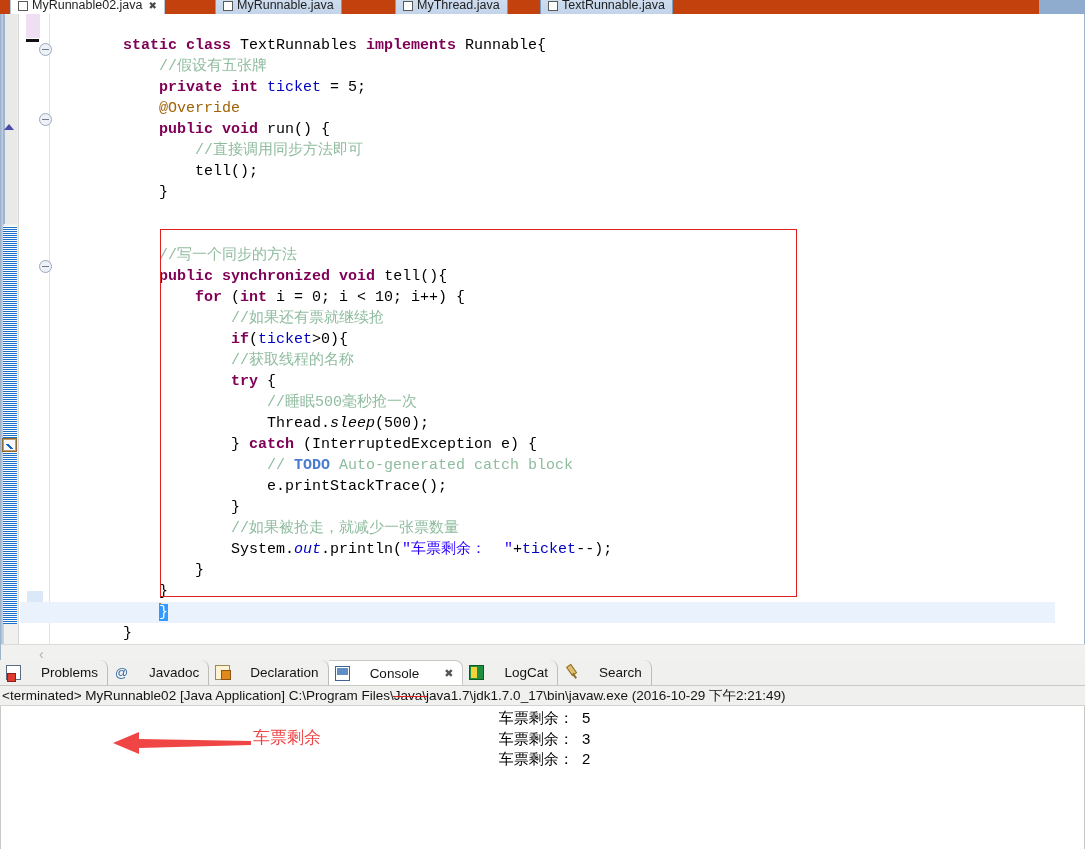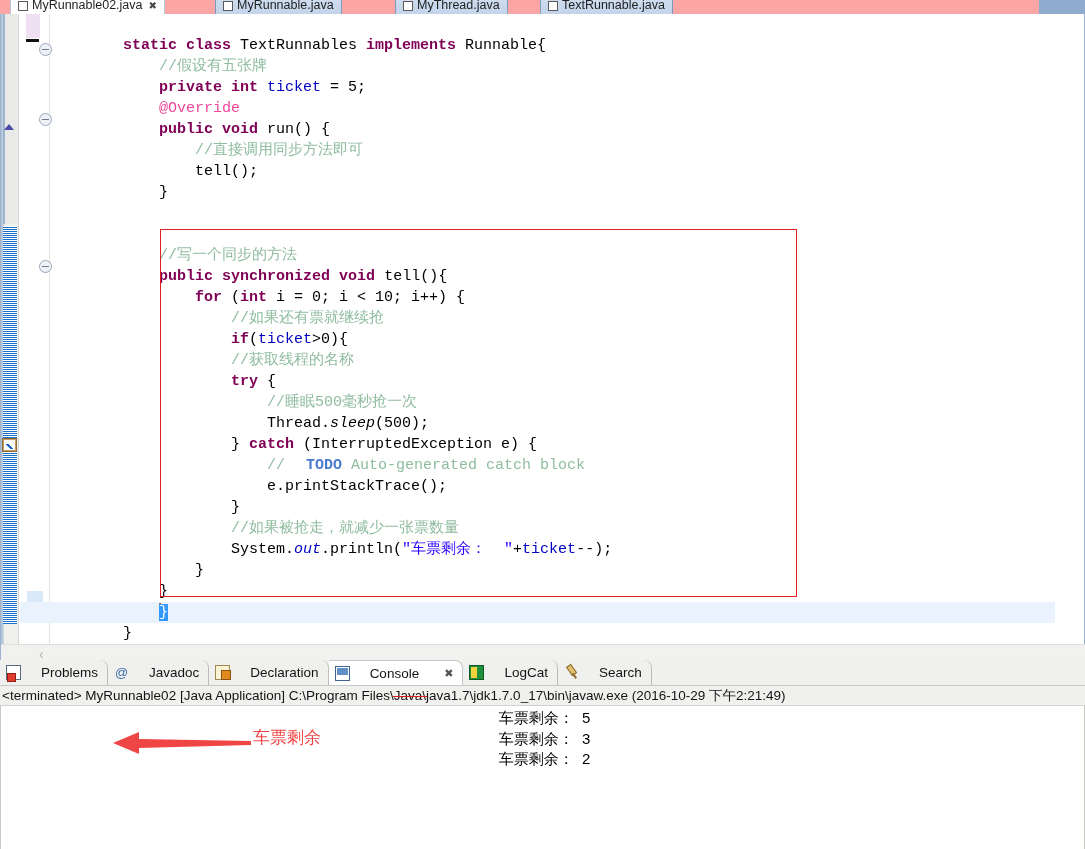--- a/index.html
+++ b/index.html
@@ -12,21 +12,21 @@
   }
   #app {
     position: relative;
     width: 1085px; height: 849px;
     background: #f6f6f4;
   }
 
   
   .tabstrip {
     position: absolute; left: 0; top: 0; width: 1085px; height: 14px;
-    background: #fca5a5;
+    background: #c2410c;
     overflow: hidden;
   }
   .tab {
     position: absolute; top: -9px; height: 23px;
     border: 1px solid #7e9cc0;
     border-bottom: none;
     border-radius: 5px 5px 0 0;
     display: flex; align-items: flex-end; gap: 4px;
     padding: 0 7px 2px 7px;
     font-size: 12.5px;
@@ -144,22 +144,22 @@
     color: #000000;
     white-space: pre;
   }
   .code .ln {
     position: relative;
     height: 21px;
     padding-left: 0;
   }
   .kw   { color: #7f0055; font-weight: bold; }
   .cm   { color: #8fbc9f; }
-  .todo { color: #4a7bd0; font-weight: bold; margin-left: 12px; }
-  .ann  { color: #ec4899; }
+  .todo { color: #4a7bd0; font-weight: bold; }
+  .ann  { color: #a16207; }
   .str  { color: #2a00ff; }
   .fld  { color: #0000c0; }
   .fldi { color: #0000c0; font-style: italic; }
   .selbrace {
     background: #3399ff; color: #ffffff;
   }
   .caret {
     display: inline-block; width: 2px; height: 16px;
     background: #c07020; vertical-align: -3px;
     margin-right: -2px;

